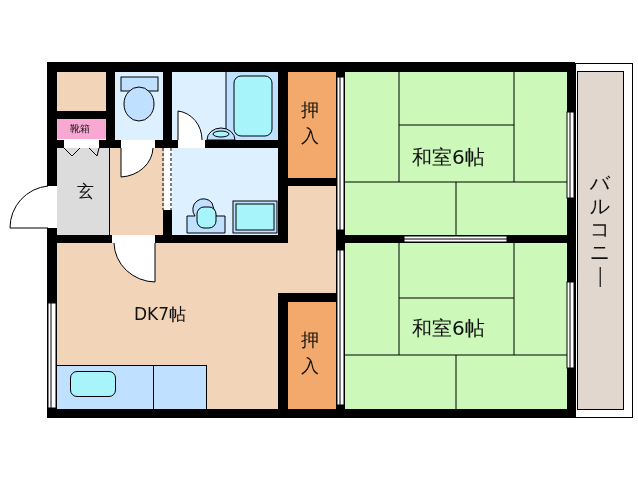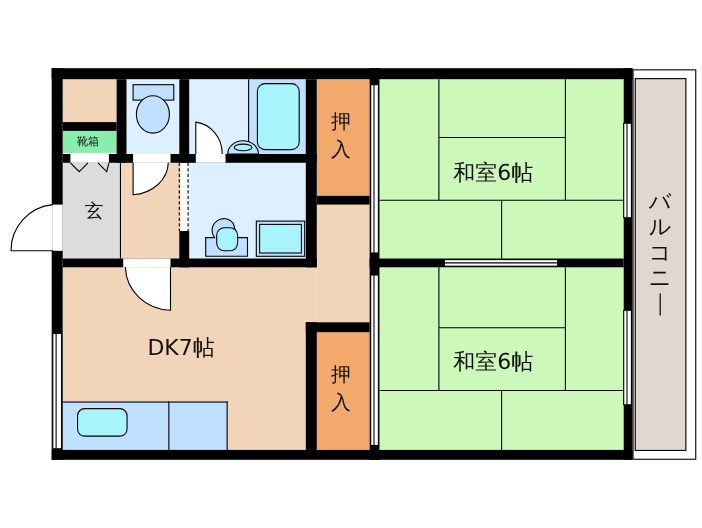--- a/index.html
+++ b/index.html
@@ -6,34 +6,34 @@
   body{width:638px;height:480px;position:relative;overflow:hidden;font-family:"DejaVu Sans","Liberation Sans",sans-serif;}
   .abs{position:absolute;box-sizing:border-box;}
   .wall{position:absolute;background:#000;}
   .lbl{position:absolute;color:#111;font-family:"DejaVu Sans","Liberation Sans",sans-serif;white-space:nowrap;}
   svg{position:absolute;left:0;top:0;}
 </style>
 </head>
 <body>
 
 <div class="abs" style="left:57px;top:72px;width:49px;height:39px;background:#f2d4b9;"></div>
-<div class="abs" style="left:57px;top:119px;width:49px;height:20px;background:#86efac;">
+<div class="abs" style="left:57px;top:119px;width:49px;height:20px;background:#f9a8d4;">
   <span class="lbl" style="left:13px;top:3px;font-size:10px;">靴箱</span>
 </div>
 <div class="abs" style="left:115px;top:72px;width:48px;height:68px;background:#dcf0ff;"></div>
 <div class="abs" style="left:172px;top:72px;width:106px;height:68px;background:#dcf0ff;"></div>
 <div class="abs" style="left:226px;top:72px;width:52px;height:68px;background:#bfe0ff;"></div>
 <div class="abs" style="left:172px;top:148px;width:106px;height:87px;background:#dcf0ff;"></div>
 <div class="abs" style="left:109px;top:148px;width:55px;height:87px;background:#f2d4b9;"></div>
 <div class="abs" style="left:57px;top:148px;width:52px;height:87px;background:#dcdcdc;">
   <span class="lbl" style="left:20px;top:32px;font-size:17px;">玄</span>
 </div>
 <div class="abs" style="left:57px;top:243px;width:231px;height:166px;background:#f2d4b9;"></div>
 <div class="abs" style="left:288px;top:186px;width:48px;height:107px;background:#f2d4b9;"></div>
-<span class="lbl" style="left:134px;top:303px;font-size:20px;text-align:right;">DK7帖</span>
+<span class="lbl" style="left:134px;top:303px;font-size:17px;text-align:right;">DK7帖</span>
 
 <div class="abs" style="left:57px;top:365px;width:150px;height:44px;background:#bfe0ff;border-top:1px solid #000;border-right:1px solid #000;"></div>
 <div class="abs" style="left:153px;top:365px;width:1px;height:44px;background:#000;"></div>
 <div class="abs" style="left:70px;top:371px;width:46px;height:26px;background:#a8f4fb;border:1px solid #000;border-radius:7px;"></div>
 
 <div class="abs" style="left:288px;top:72px;width:48px;height:106px;background:#f2a96b;">
   <span class="lbl" style="left:13px;top:26px;font-size:18px;">押</span>
   <span class="lbl" style="left:13px;top:52px;font-size:18px;">入</span>
 </div>
 <div class="abs" style="left:288px;top:302px;width:48px;height:107px;background:#f2a96b;">

